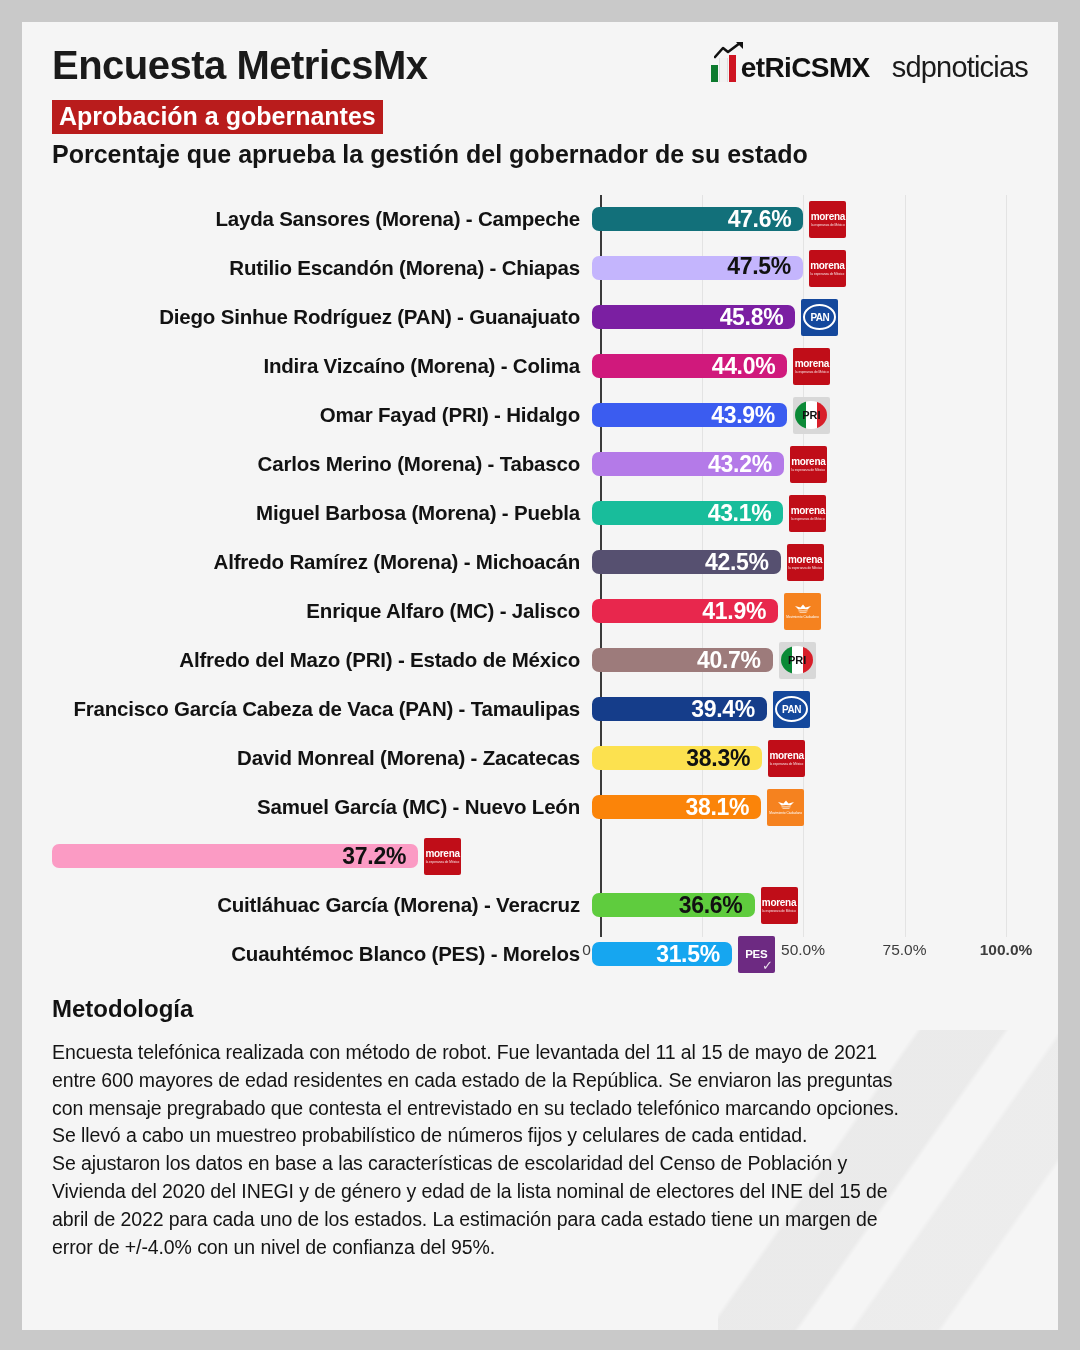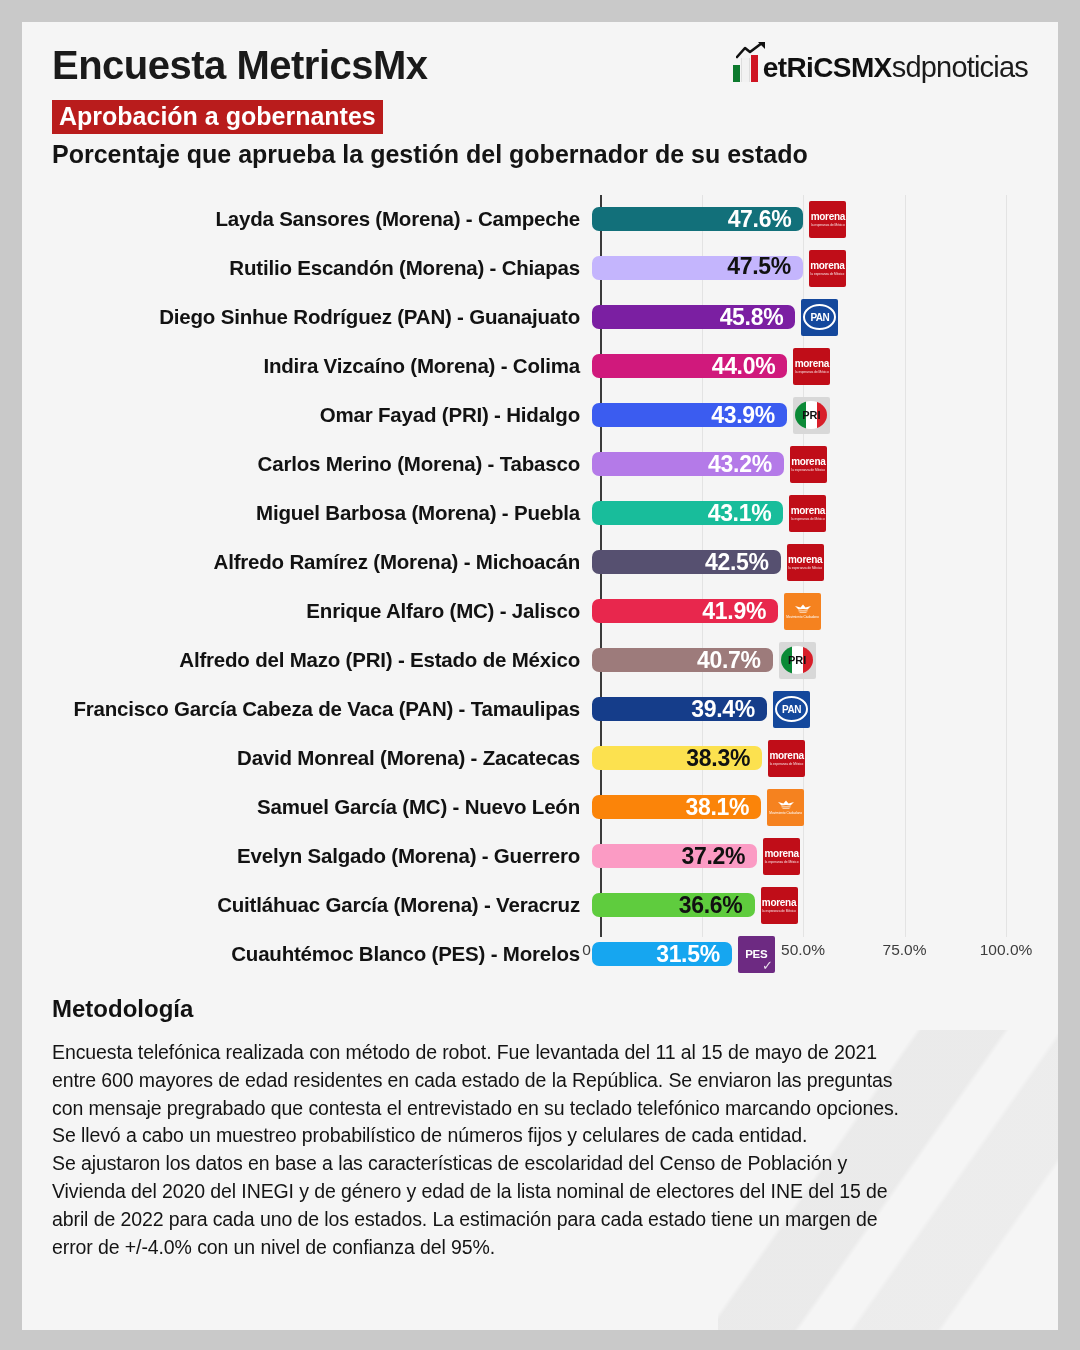--- a/index.html
+++ b/index.html
@@ -65,20 +65,21 @@
     font-size: 40px;
     font-weight: bold;
     color: #1a1a1a;
     letter-spacing: -0.5px;
     line-height: 1.05;
     margin: 0;
   }
   .brands {
     display: flex;
     align-items: center;
+    gap: 22px;
     padding-top: 9px;
     text-align: right;
   }
   .metrics-logo {
     display: flex;
     align-items: flex-end;
     gap: 2px;
   }
   .flag-bars {
     display: flex;
@@ -576,21 +577,20 @@
                   <svg width="22" height="11" viewBox="0 0 44 20">
                     <path d="M22 2 L27 8 L38 5 L31 12 L22 11 L13 12 L6 5 L17 8 Z" fill="#fff"></path>
                     <rect x="13" y="14" width="18" height="1.6" fill="#fff"></rect>
                     <rect x="15" y="17" width="14" height="1.2" fill="#fff"></rect>
                   </svg>
                   <span class="mc-sub">Movimiento Ciudadano</span>
                 </div>
               </div>
             </div>
             <div class="row">
-              <div class="row-label">Evelyn Salgado (Morena) - Guerrero</div>
               <div class="bar-area">
                 <div class="bar" style="background: rgb(251, 155, 196); width: 37.2%;">
                   <span class="bar-value" style="color: rgb(17, 17, 17);">37.2%</span>
                 </div>
                 <div class="party-logo logo-morena">
                   <span class="m-word">morena</span>
                   <span class="m-sub">la esperanza de México</span>
                 </div>
               </div>
             </div>
@@ -617,21 +617,21 @@
                   <span class="pes-check">✓</span>
                 </div>
               </div>
             </div>
           </div>
         <div class="axis">
             <div class="tick" style="left: 0%;">0.0%</div>
             <div class="tick" style="left: 25%;">25.0%</div>
             <div class="tick" style="left: 50%;">50.0%</div>
             <div class="tick" style="left: 75%;">75.0%</div>
-            <div class="tick" style="left: 100%;">100.0%</div>
+            <div class="tick" style="left: 100%; font-weight: bold;">100.0%</div>
           </div>
       </div>
     </div>
 
     <div class="method">
       <div class="method-title">Metodología</div>
       <div class="method-body">
           <div>Encuesta telefónica realizada con método de robot. Fue levantada del 11 al 15 de mayo de 2021</div>
           <div>entre 600 mayores de edad residentes en cada estado de la República. Se enviaron las preguntas</div>
           <div>con mensaje pregrabado que contesta el entrevistado en su teclado telefónico marcando opciones.</div>

